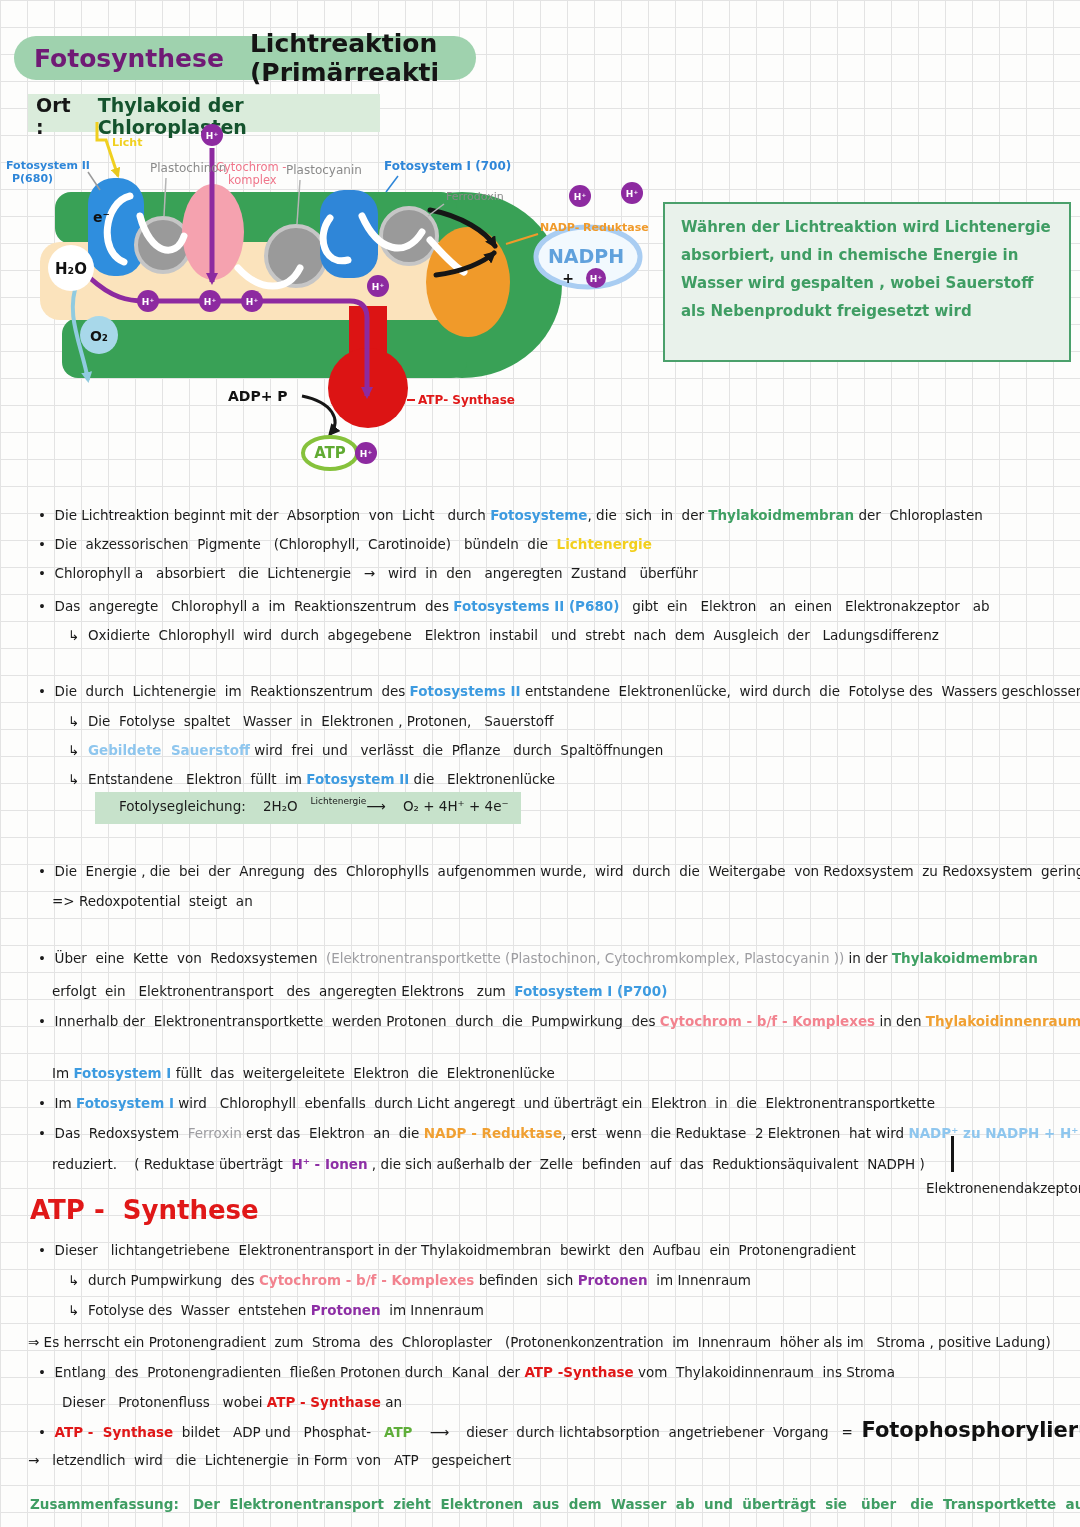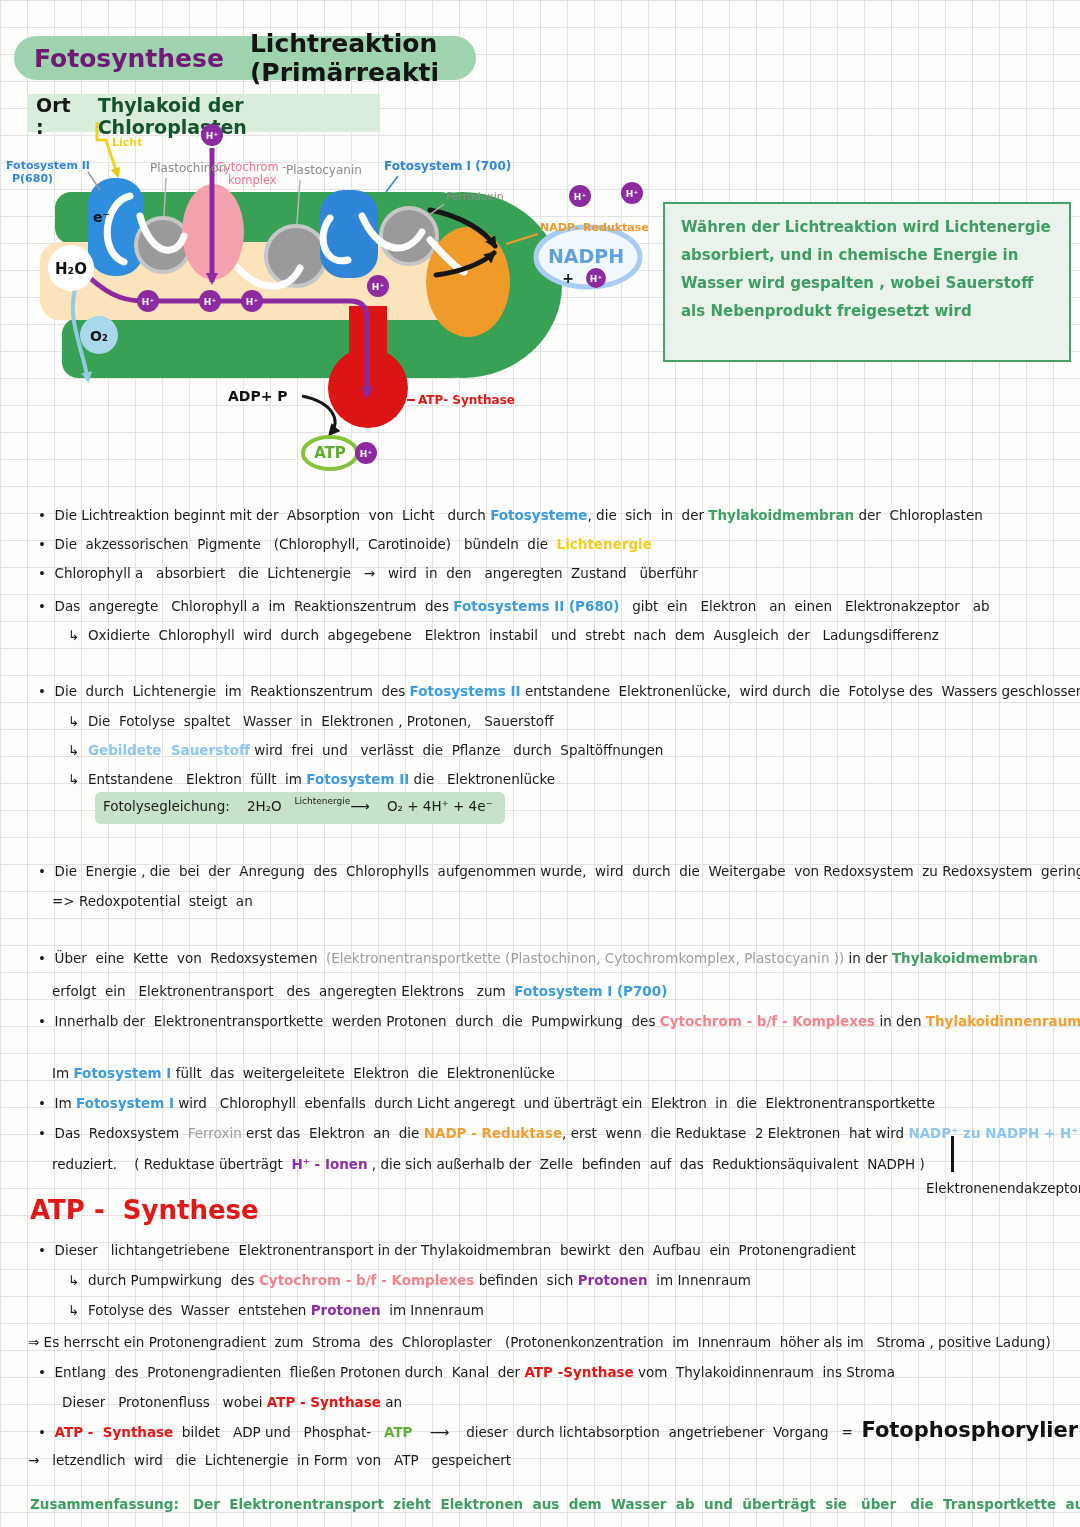--- a/index.html
+++ b/index.html
@@ -29,21 +29,21 @@
   .seg.gray{color:#9d9da1;}
   .seg.pink{color:#f2838f;font-weight:600;}
   .seg.orange{color:#f0a032;font-weight:600;}
   .seg.red{color:#e01818;font-weight:700;}
   .seg.purple{color:#8d2fa5;font-weight:600;}
   .seg.green2{color:#5fae3a;font-weight:700;}
   .seg.bold{color:#111;font-weight:700;font-size:21px;}
   .seg.tiny{font-size:9px;position:relative;top:-7px;}
   .seg.redhead{color:#e01818;font-size:26px;font-weight:700;}
   .seg.greentxt{color:#3f9d63;font-weight:600;}
-  .hl{background:#c7e2cb;padding:4px 12px 6px 8px;border-radius:6px;}
+  .hl{background:#c7e2cb;padding:4px 12px 6px 24px;}
   .vbar{position:absolute;left:951px;top:1136px;width:3px;height:36px;background:#151515;}
   svg text{font-family:"DejaVu Sans",sans-serif;}
 </style>
 </head>
 <body>
 
 <div class="page">
 
   <div class="title-pill">
     <span class="t1">Fotosynthese</span>

